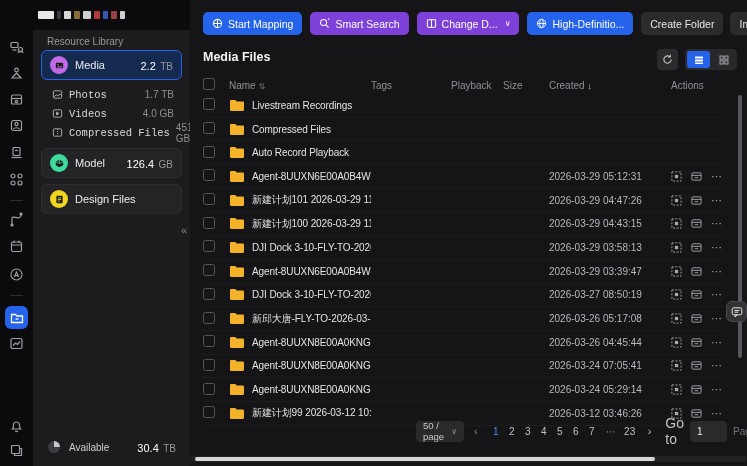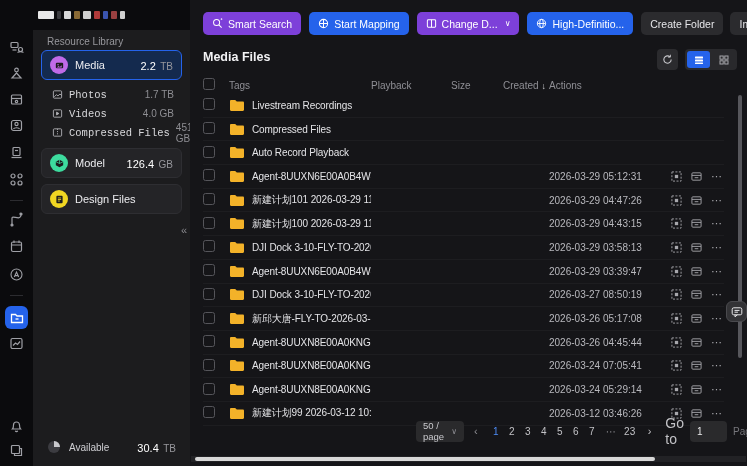--- a/index.html
+++ b/index.html
@@ -274,34 +274,34 @@
         <path d="M7 7 L7 1 A6 6 0 0 1 13 7 Z" fill="#c9c9cd"></path>
       </svg>
     <span class="avail-label">Available</span>
     <span class="card-size"><b>30.4</b> <span>TB</span></span>
   </div>
 </div>
 
 <div id="main" class="abs">
 
   <div id="toolbar">
+    <div class="tbtn blue">
+      <svg viewBox="0 0 12 12" fill="none" stroke="#fff" stroke-width="1.1">
+          <circle cx="6" cy="6" r="4.5"></circle>
+          <path d="M6 1.5v9M1.5 6h9"></path>
+        </svg>
+      <span>Start Mapping</span>
+    </div>
     <div class="tbtn purple">
       <svg viewBox="0 0 12 12" fill="none" stroke="#fff" stroke-width="1.1">
           <circle cx="5" cy="5" r="3.3"></circle>
           <path d="M7.5 7.5l3 3"></path>
           <path d="M10 1.5l.4 1 .4-1 1-.4-1-.4-.4-1-.4 1-1 .4z" fill="#fff" stroke="none"></path>
         </svg>
       <span>Smart Search</span>
-    </div>
-    <div class="tbtn blue">
-      <svg viewBox="0 0 12 12" fill="none" stroke="#fff" stroke-width="1.1">
-          <circle cx="6" cy="6" r="4.5"></circle>
-          <path d="M6 1.5v9M1.5 6h9"></path>
-        </svg>
-      <span>Start Mapping</span>
     </div>
     <div class="tbtn purple">
       <svg viewBox="0 0 12 12" fill="none" stroke="#fff" stroke-width="1.1">
           <rect x="1.5" y="2" width="9" height="8" rx="1"></rect>
           <path d="M6 2v8"></path>
         </svg>
       <span>Change D...</span>
       <span class="chev">∨</span>
     </div>
     <div class="tbtn blue">
@@ -344,20 +344,21 @@
           <rect x="1" y="1" width="3.2" height="3.2"></rect>
           <rect x="5.8" y="1" width="3.2" height="3.2"></rect>
           <rect x="1" y="5.8" width="3.2" height="3.2"></rect>
           <rect x="5.8" y="5.8" width="3.2" height="3.2"></rect>
         </svg>
     </div>
   </div>
 
   <div id="thead" class="grid-cols">
     <span><span class="cb" style="display:inline-block"></span></span>
+    <span><span>Name</span><span class="sort">⇅</span></span>
     <span>Tags</span>
     <span>Playback</span>
     <span>Size</span>
     <span><span>Created</span><span class="sort-active">↓</span></span>
     <span>Actions</span>
   </div>
 
   <div id="rows">
     <div class="trow grid-cols">
       <span><span class="cb" style="display:inline-block"></span></span>

